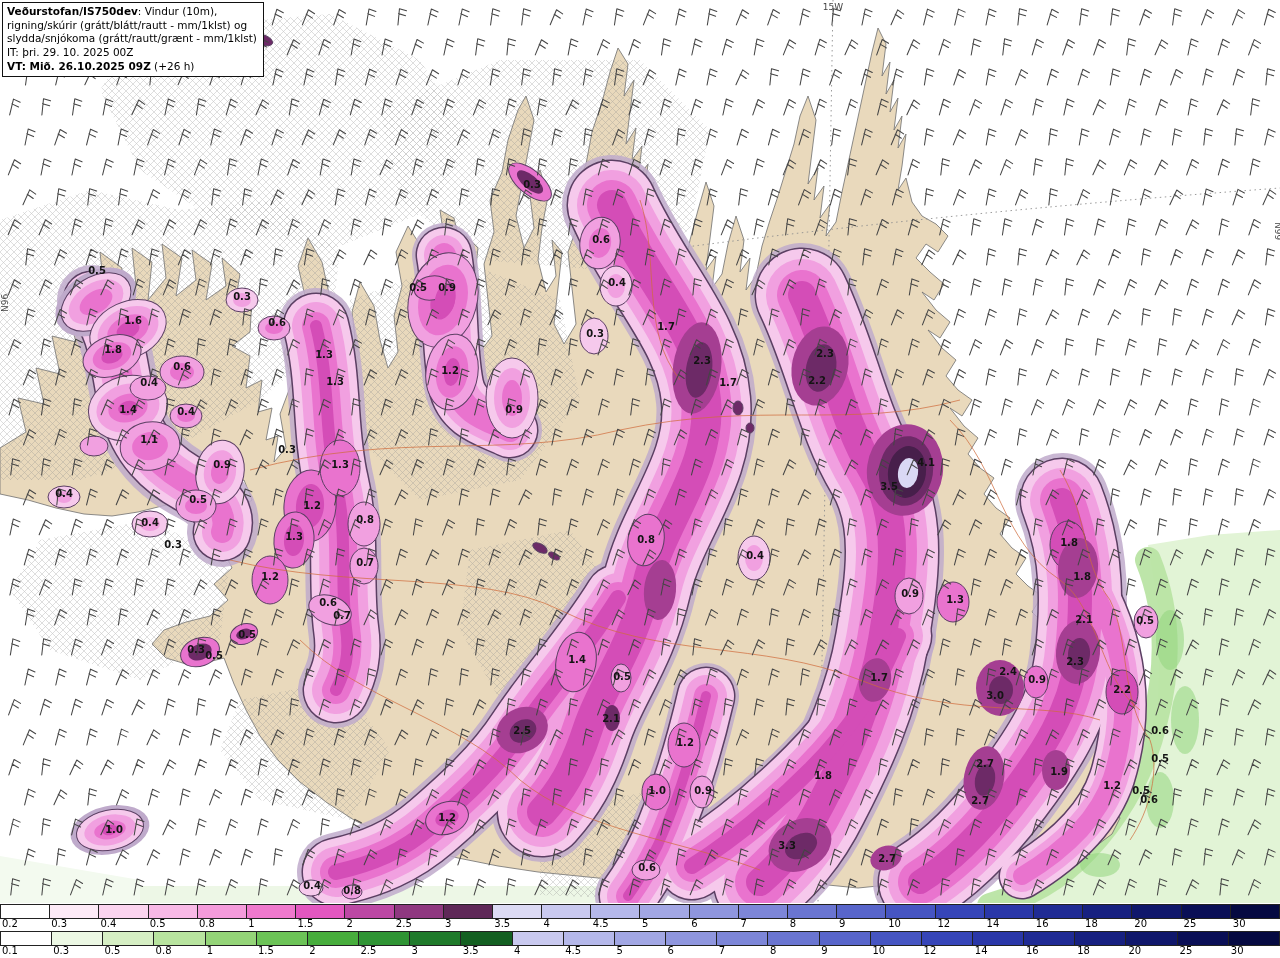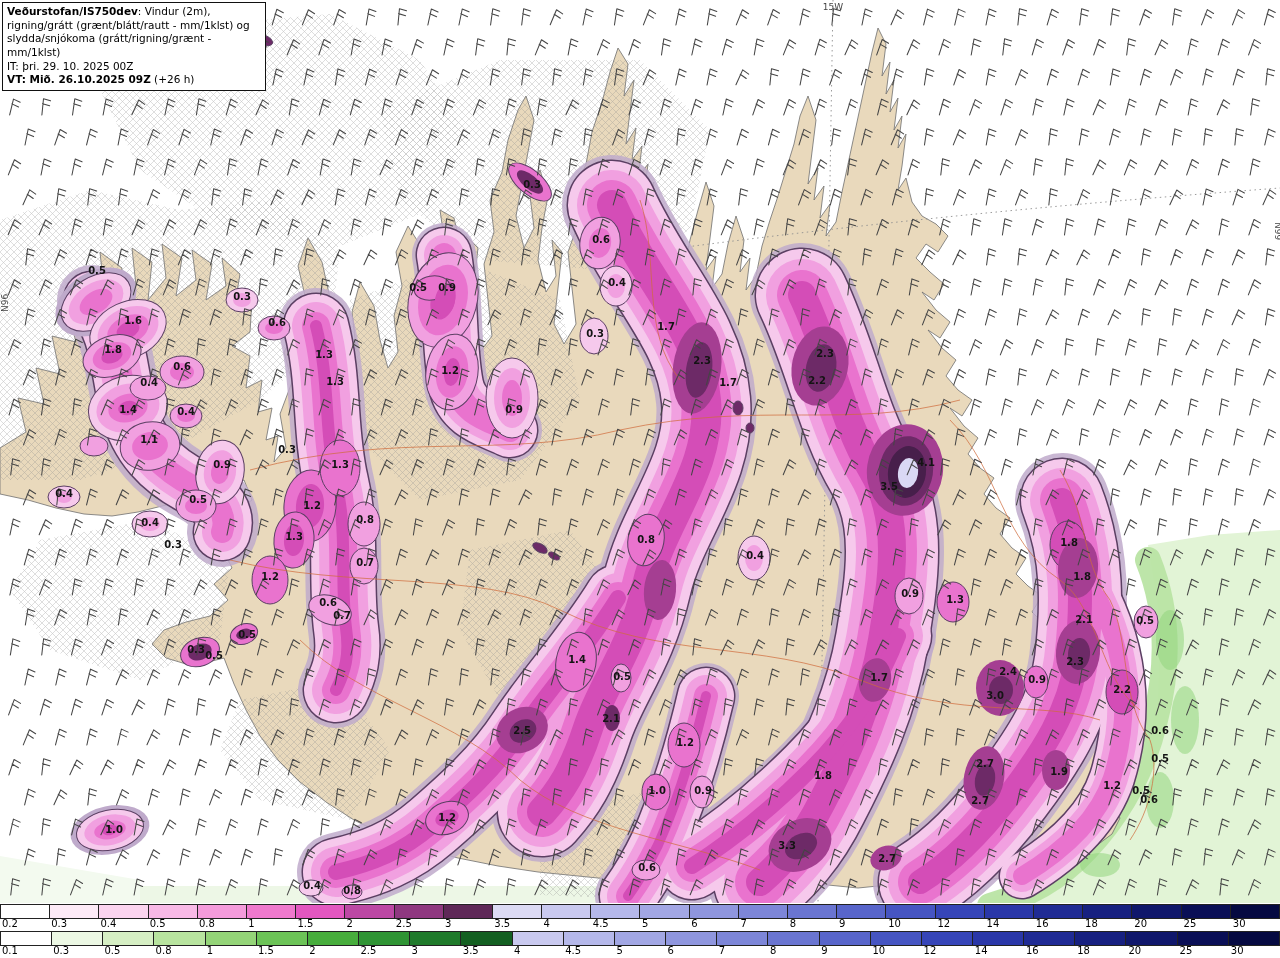--- a/index.html
+++ b/index.html
@@ -1600,23 +1600,23 @@
         </g>
 
       <g>
         <text class="elab" x="833" y="10" text-anchor="middle">15W</text>
         <text class="elab" transform="translate(1275,222) rotate(90)">N99</text>
         <text class="elab" transform="translate(8,312) rotate(-90)">N96</text>
       </g>
     </svg>
 
     <div class="titlebox">
-      <div><b>Veðurstofan/IS750dev</b><span>: Vindur (2m),</span></div>
-      <div>rigning/grátt (grænt/blátt/rautt - mm/1klst) og</div>
-      <div>slydda/snjókoma (grátt/rigning/grænt - mm/1klst)</div>
+      <div><b>Veðurstofan/IS750dev</b><span>: Vindur (10m),</span></div>
+      <div>rigning/skúrir (grátt/blátt/rautt - mm/1klst) og</div>
+      <div>slydda/snjókoma (grátt/rautt/grænt - mm/1klst)</div>
       <div>IT: þri. 29. 10. 2025 00Z</div>
       <div><b>VT: Mið. 26.10.2025 09Z</b><span> (+26 h)</span></div>
     </div>
   </div>
 
   <div class="bars">
     <div class="bar" id="bar-rain">
       <div class="cells">
           <div class="cell" style="background: rgb(255, 255, 255);"></div>
           <div class="cell" style="background: rgb(253, 234, 247);"></div>

